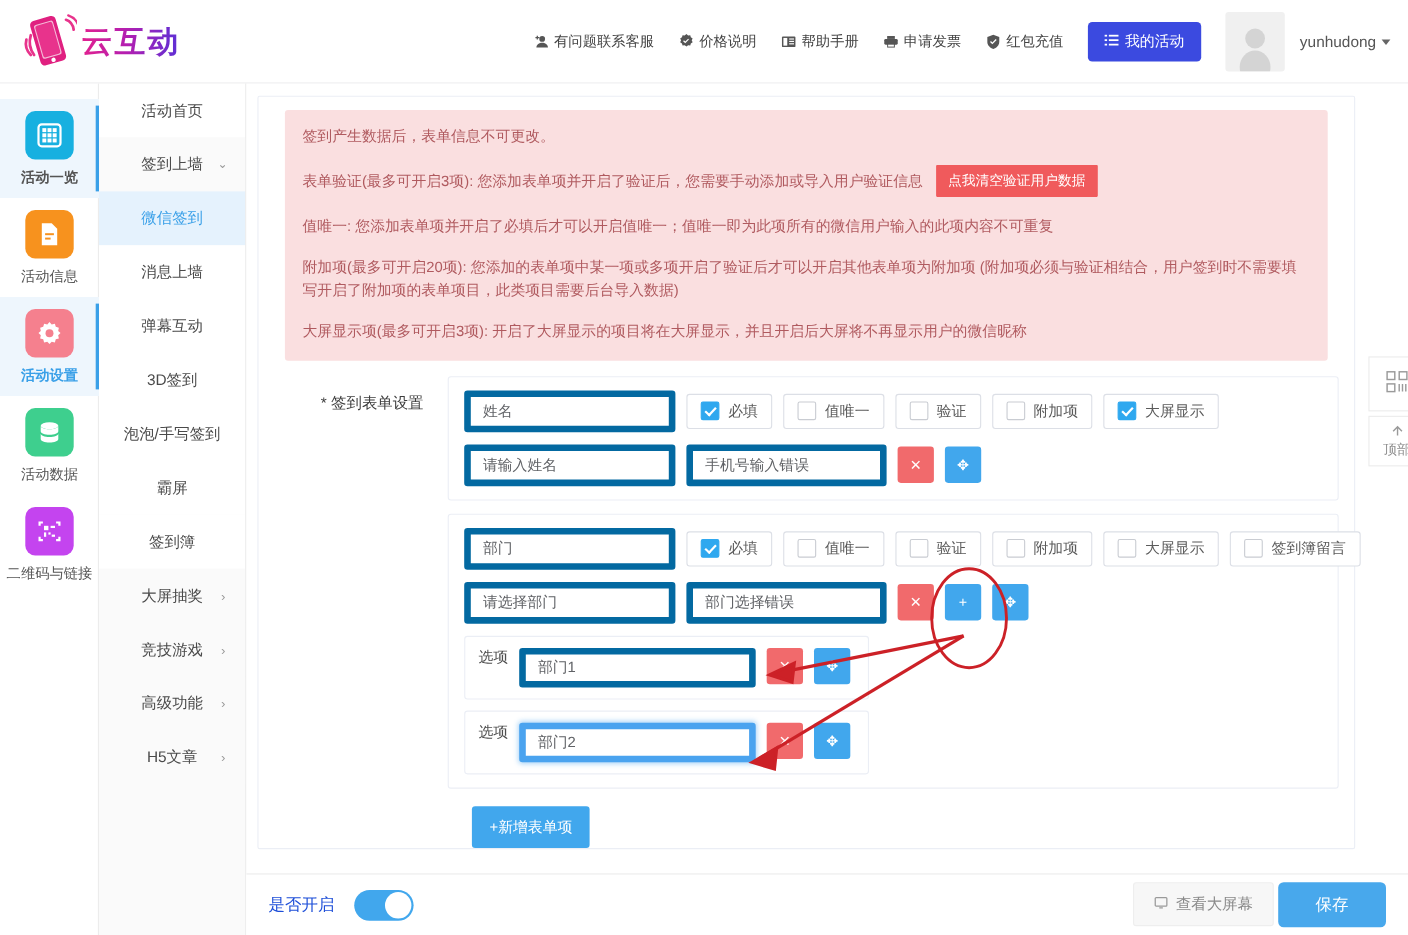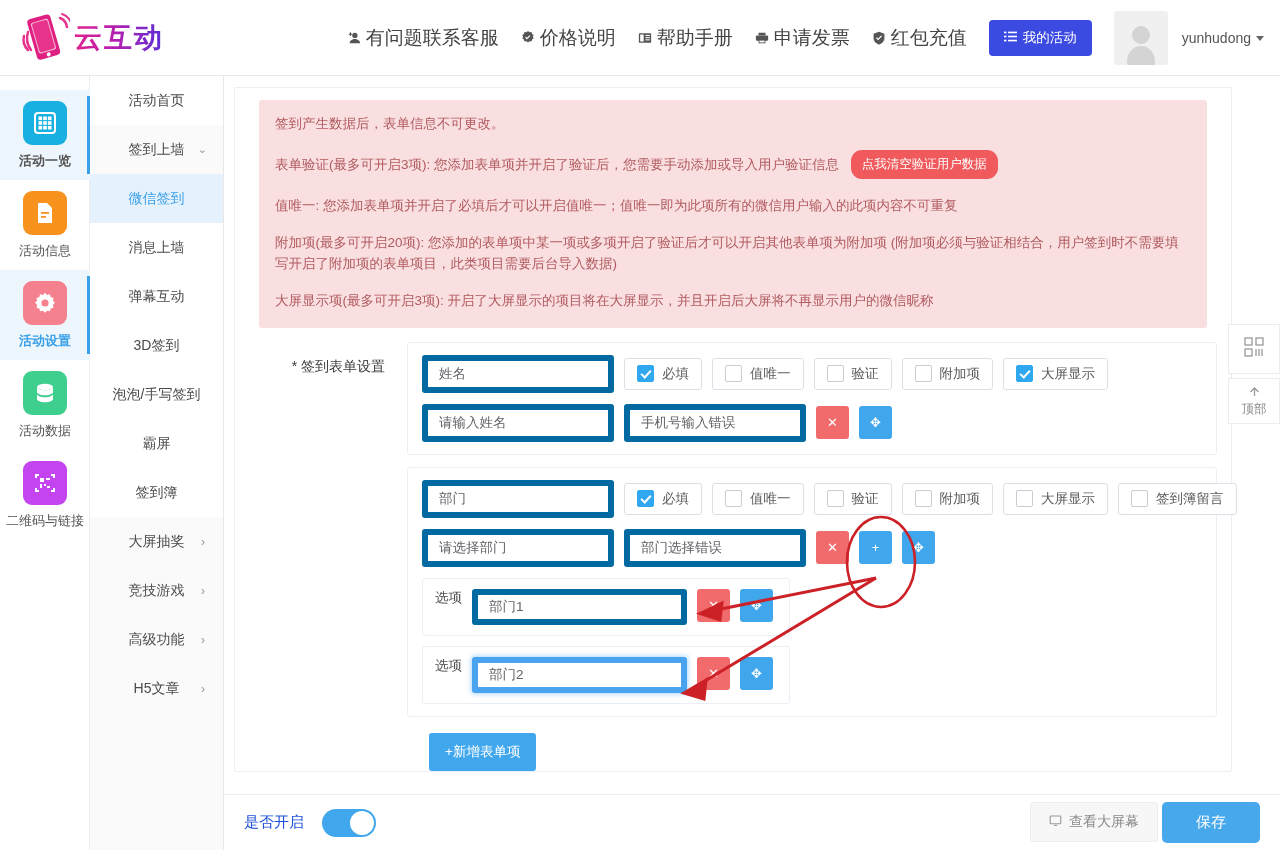--- a/index.html
+++ b/index.html
@@ -26,21 +26,21 @@
   .logo-text {
     font-size: 28px; font-weight: bold; margin-left: 4px;
     background: linear-gradient(90deg, #e2218f 0%, #b41fb0 45%, #5b2fd6 100%);
     -webkit-background-clip: text; background-clip: text;
     color: transparent; letter-spacing: 2px;
     font-family: "DejaVu Sans", sans-serif;
   }
   .nav { display: flex; align-items: center; margin-left: auto; margin-right: 16px; }
   .nav-item {
     display: flex; align-items: center; gap: 5px;
-    font-size: 19px; color: #444; margin-right: 22px; cursor: pointer;
+    font-size: 13px; color: #444; margin-right: 22px; cursor: pointer;
     white-space: nowrap;
   }
   .nav-item .ico { width: 14px; height: 14px; display:inline-flex; align-items:center; justify-content:center; }
   .nav-item .ico svg { display:block; }
   .btn-myact {
     display: flex; align-items: center; gap: 6px;
     background: #3b4ae0; color: #ffffff; font-size: 13.5px;
     border: none; border-radius: 4px;
     padding: 9px 15px; cursor: pointer; margin-right: 22px;
     white-space: nowrap;
@@ -107,21 +107,21 @@
   .notice {
     margin: 12px 24px 0 24px;
     background: #fadfe0; border-radius: 3px;
     padding: 14px 16px 16px 16px;
     color: #b05a5f; font-size: 13.5px; line-height: 1.55;
   }
   .notice p { margin: 0 0 16px 0; }
   .notice p:last-child { margin-bottom: 0; }
   .btn-clear {
     display: inline-block; background: #f05a5c; color: #fff;
-    border: none; border-radius: 11px; font-size: 12.5px;
+    border: none; border-radius: 1px; font-size: 12.5px;
     padding: 6px 11px; margin-left: 8px; cursor: pointer; vertical-align: middle;
     position: relative; top: -1px;
   }
 
   
   .form-area { padding: 14px 0 0 0; position: relative; }
   .form-row-wrap { display: flex; align-items: flex-start; }
   .form-label {
     width: 172px; text-align: right; padding-right: 22px;
     font-size: 14px; color: #3c3c3c; padding-top: 16px; font-weight: 500;
@@ -202,21 +202,21 @@
     color: #8a8a8a; font-size: 14px; padding: 10px 18px; cursor: pointer;
     display: inline-flex; align-items: center; gap: 7px;
   }
   .btn-save {
     background: #48a8ec; color: #fff; border: none; border-radius: 5px;
     font-size: 15px; padding: 11px 34px; cursor: pointer;
   }
 
   
   .floatbox {
-    position: absolute; right: 0; top: 324px; width: 52px;
+    position: absolute; right: 0; top: 324px; width: 36px;
     display: flex; flex-direction: column; gap: 4px; z-index: 20;
   }
   .fl-item {
     width: 52px; background: #fff; border: 1px solid #ececec;
     display: flex; flex-direction: column; align-items: center; justify-content: center;
     cursor: pointer; color: #8c8c8c;
   }
   .fl-item.qr { height: 50px; }
   .fl-item.top { height: 46px; font-size: 12.5px; padding-top: 2px; }
 

